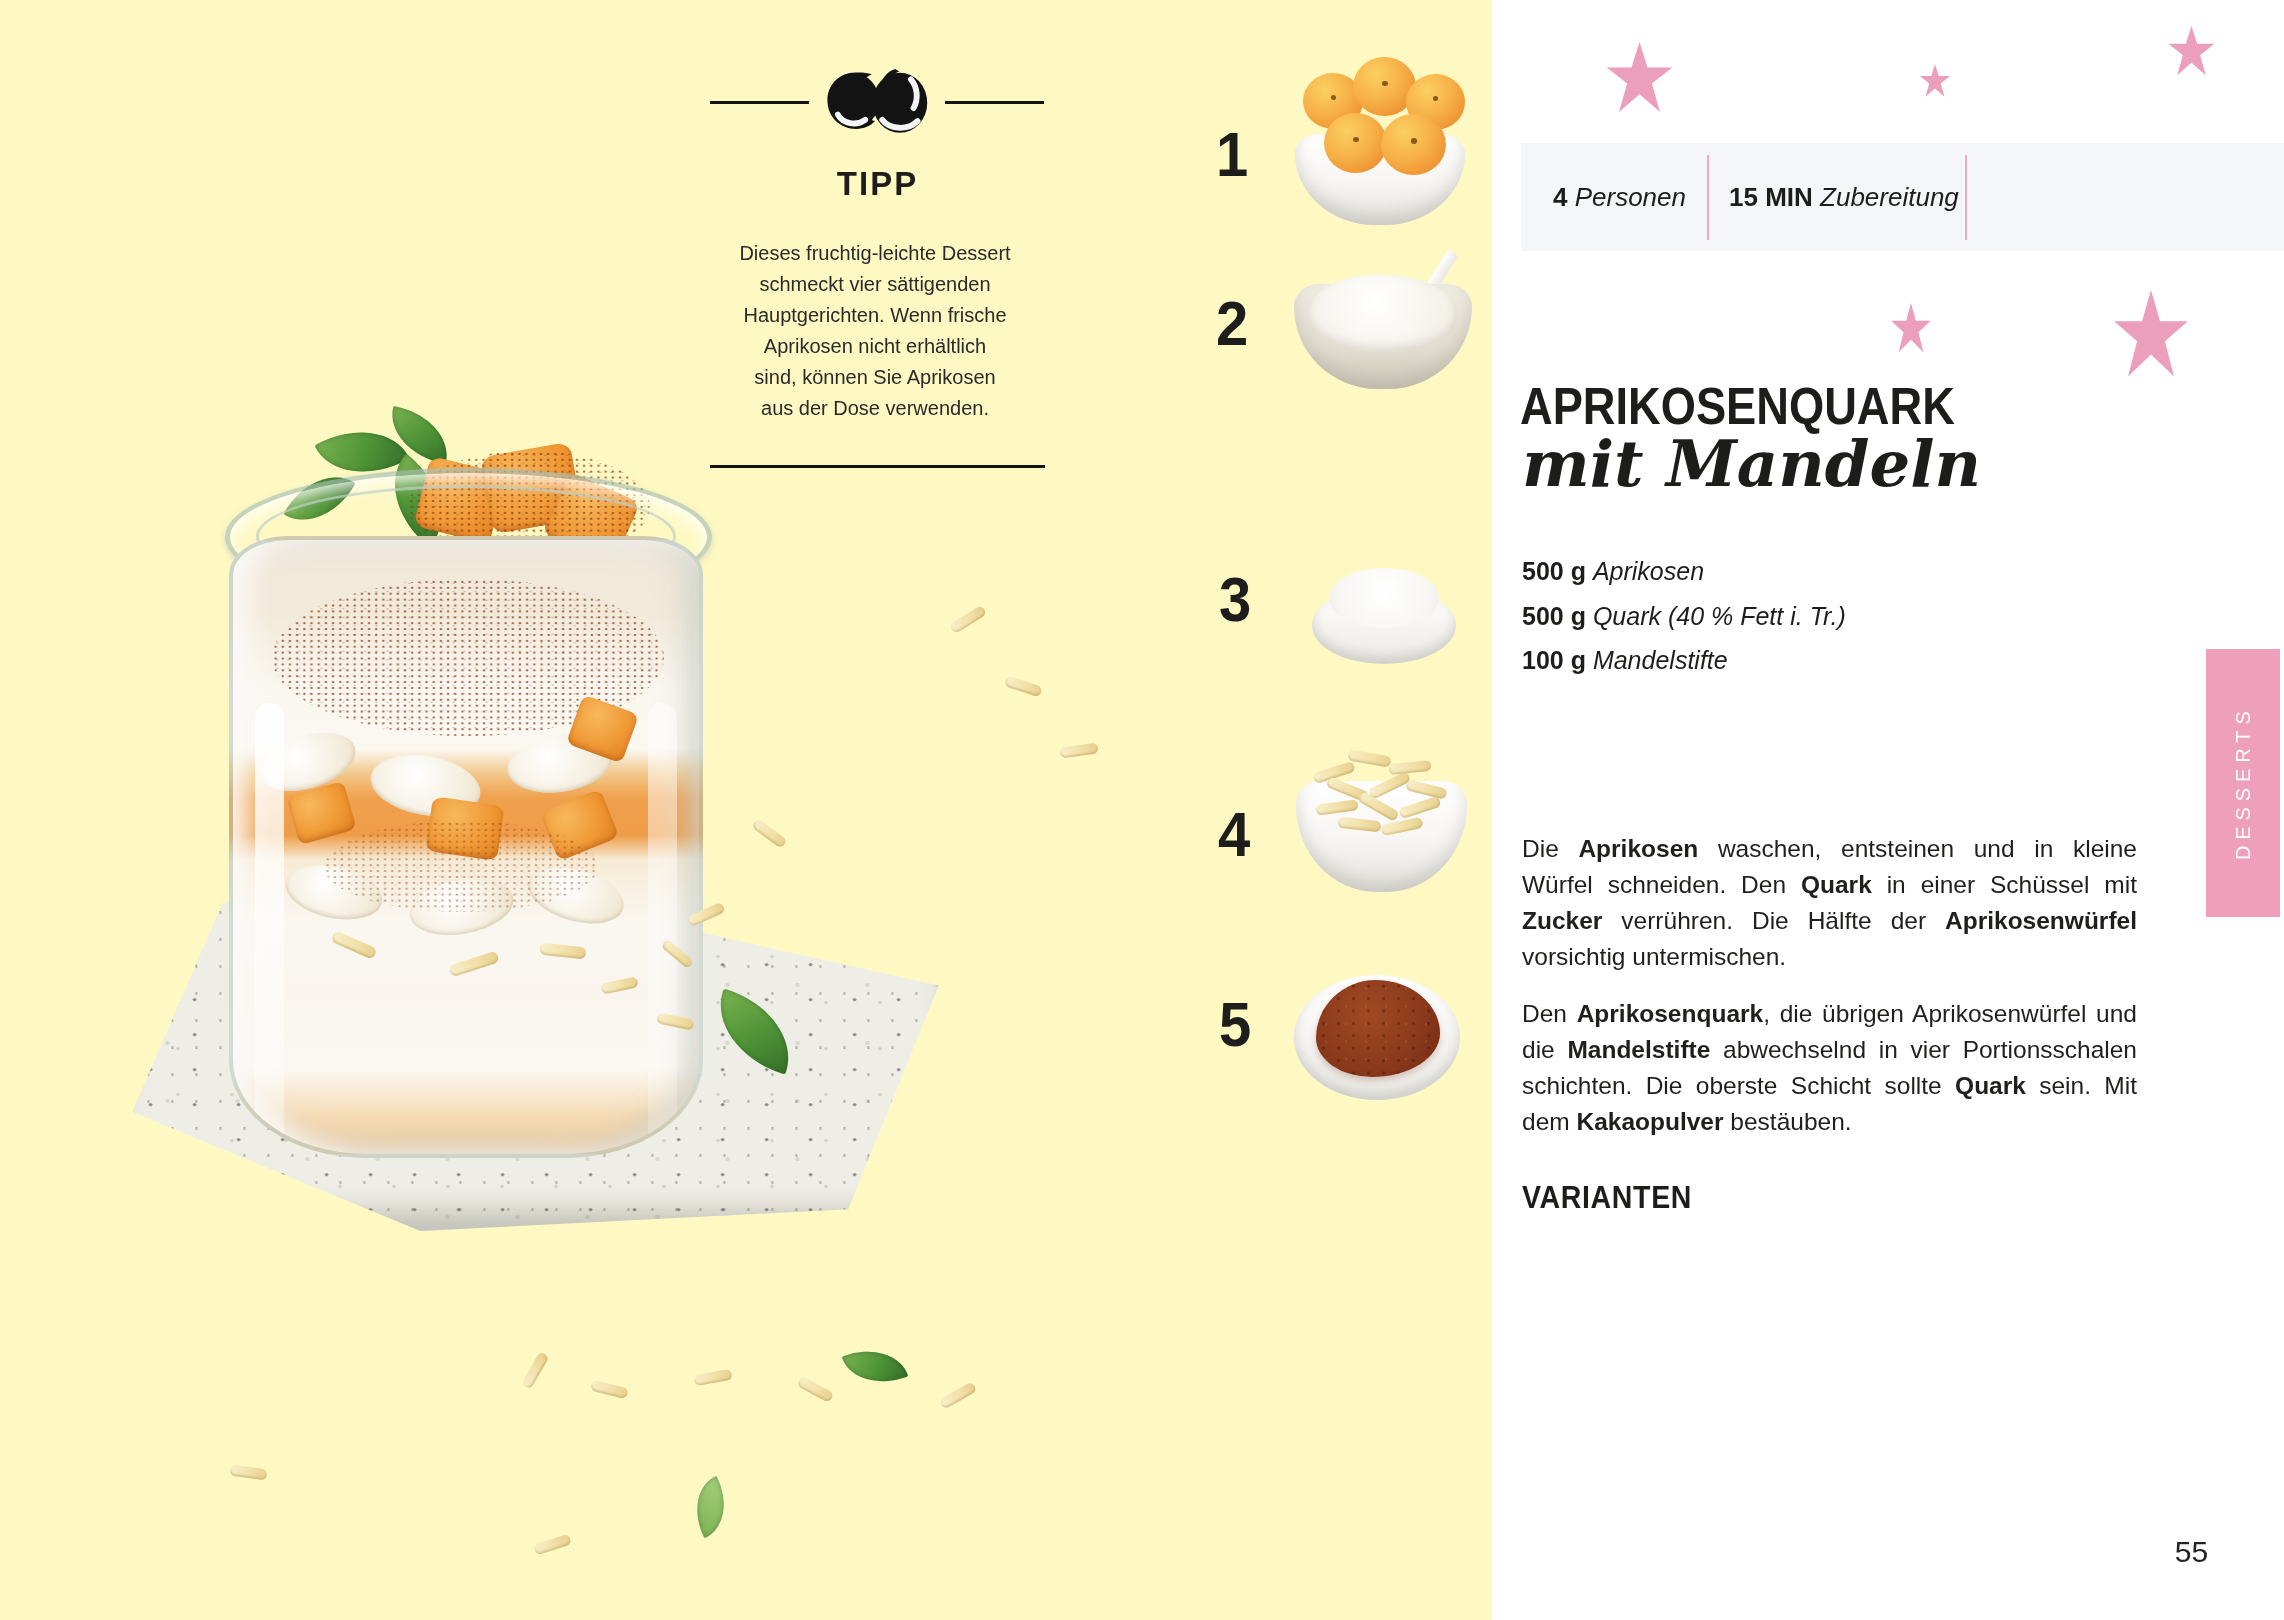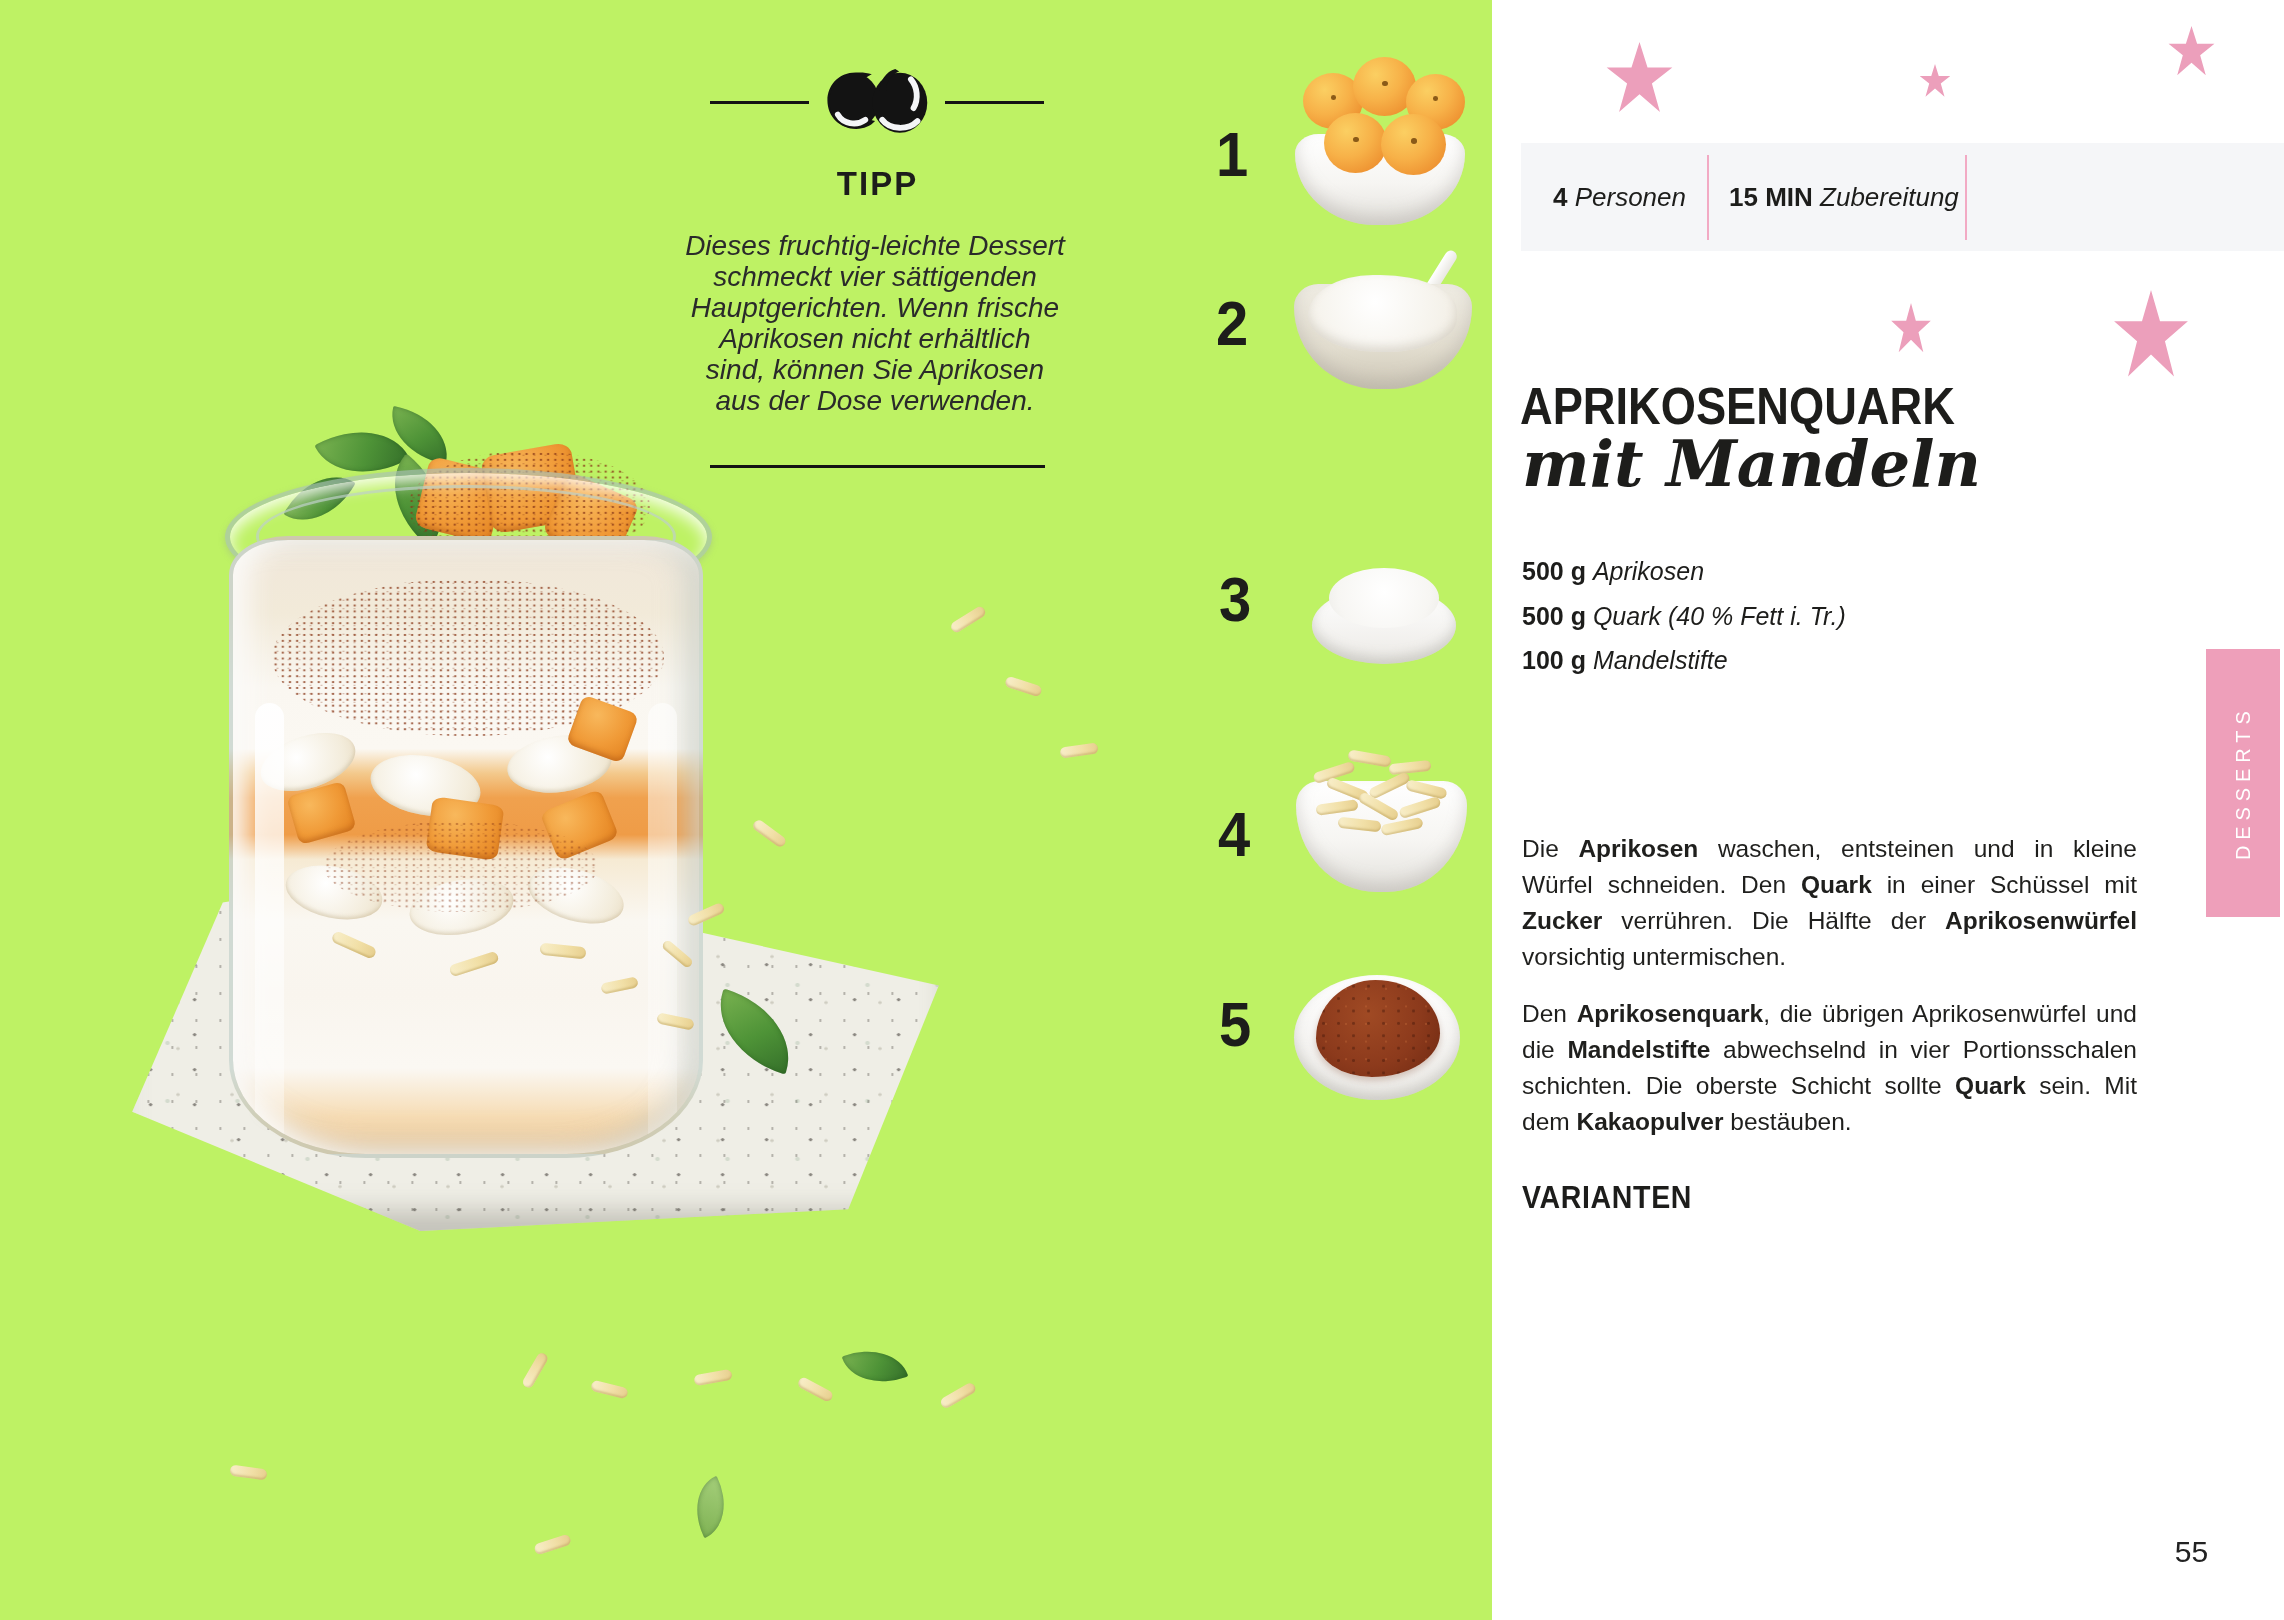--- a/index.html
+++ b/index.html
@@ -1,29 +1,29 @@
 <!DOCTYPE html>
 <html style="font-size:10.5px"><head>
 <meta charset="utf-8">
 <style>
   html,body{margin:0;padding:0;background:#e8e8ea;}
   #stage{position:relative;width:2284px;height:1620px;overflow:hidden;
          font-family:"Liberation Sans",sans-serif;color:#1d1d1b;}
   .abs{position:absolute;}
 
   
-  #page-left{left:0;top:0;width:1492px;height:1620px;background:#bef264;}
+  #page-left{left:0;top:0;width:1492px;height:1620px;background:#fef9c3;}
   #page-right{left:1492px;top:0;width:792px;height:1620px;background:#ffffff;}
 
   
   .tip-rule{height:2.6px;background:#141414;}
   #tip-heading{left:710px;top:165px;width:335px;text-align:center;
     font-size:33px;font-weight:bold;letter-spacing:2px;}
-  #tip-text{left:679px;top:230px;width:392px;text-align:center;
-    font-size:28px;line-height:31px;font-style:italic;color:#2a2a2a;}
+  #tip-text{left:679px;top:238px;width:392px;text-align:center;
+    font-size:20px;line-height:31px;color:#2a2a2a;}
 
   
   .ing-number{font-size:63px;font-weight:bold;transform:scaleX(.92);transform-origin:left top;}
   .photo-shadow{position:absolute;border-radius:50%;background:rgba(120,118,110,.28);filter:blur(6.5px);}
 
   
   .bowl-white{position:absolute;background:linear-gradient(180deg,#ffffff 0%,#f6f5f2 55%,#e3e1dc 100%);
     border-radius:14% 14% 48% 48% / 22% 22% 80% 80%;box-shadow:inset 0 -9.1px 15.7px rgba(160,156,148,.35);}
   .plate-flat{position:absolute;background:linear-gradient(180deg,#ffffff,#eceae6);
     border-radius:50%;box-shadow:inset 0 -6.5px 11.8px rgba(150,148,140,.35);}

